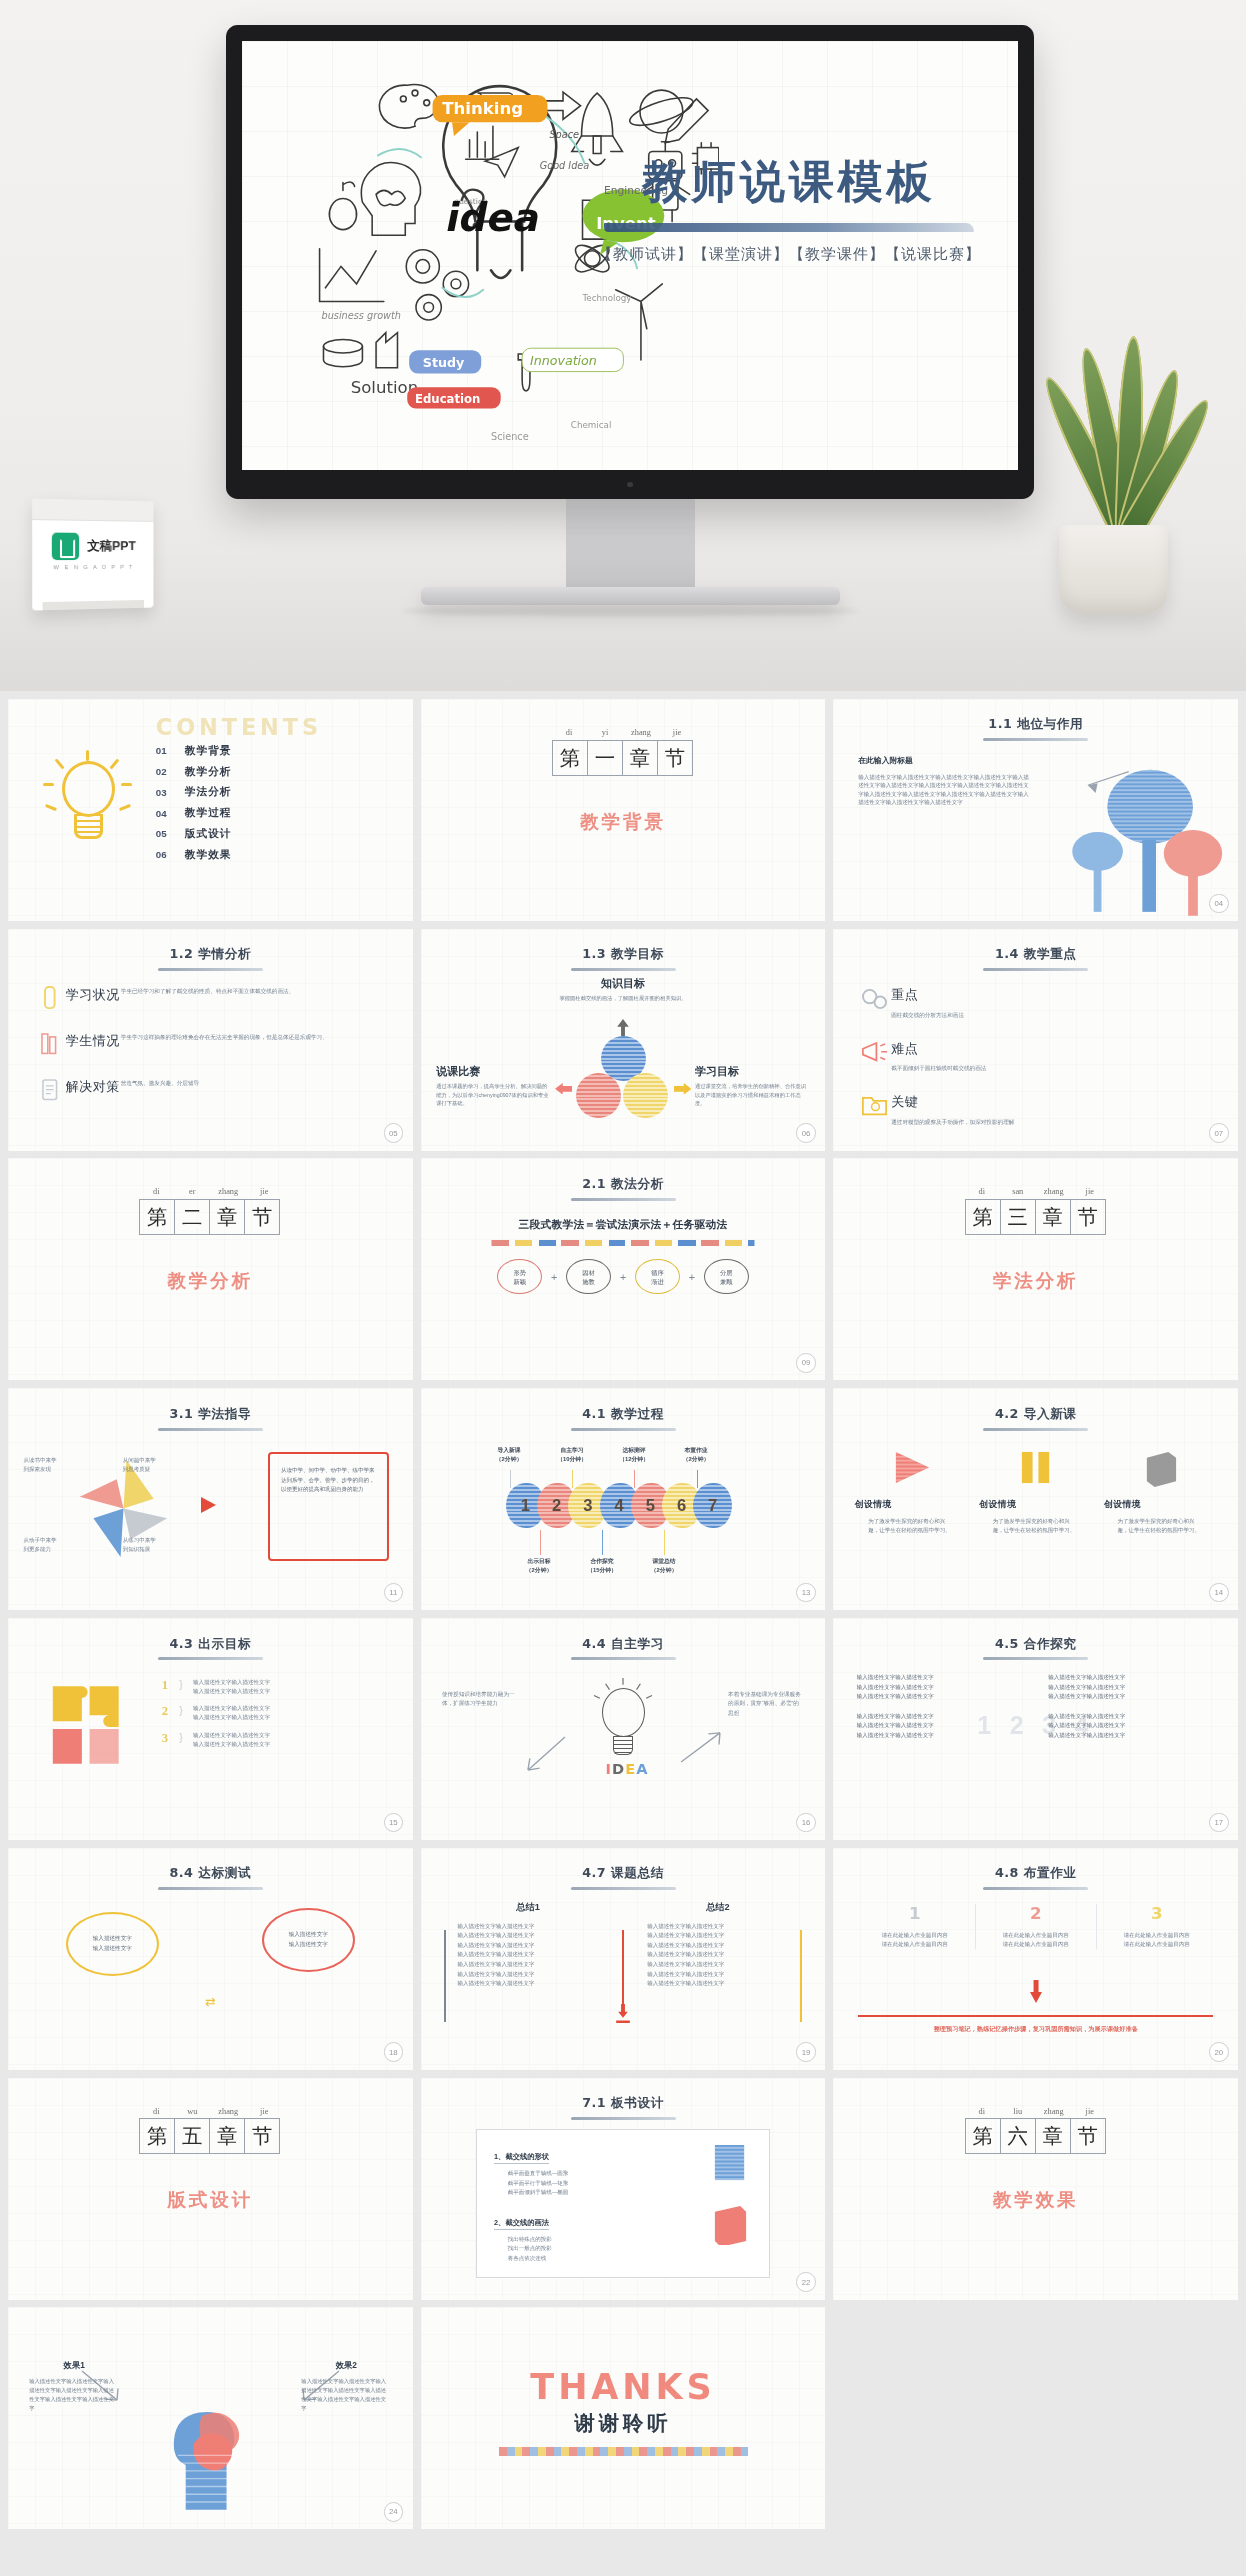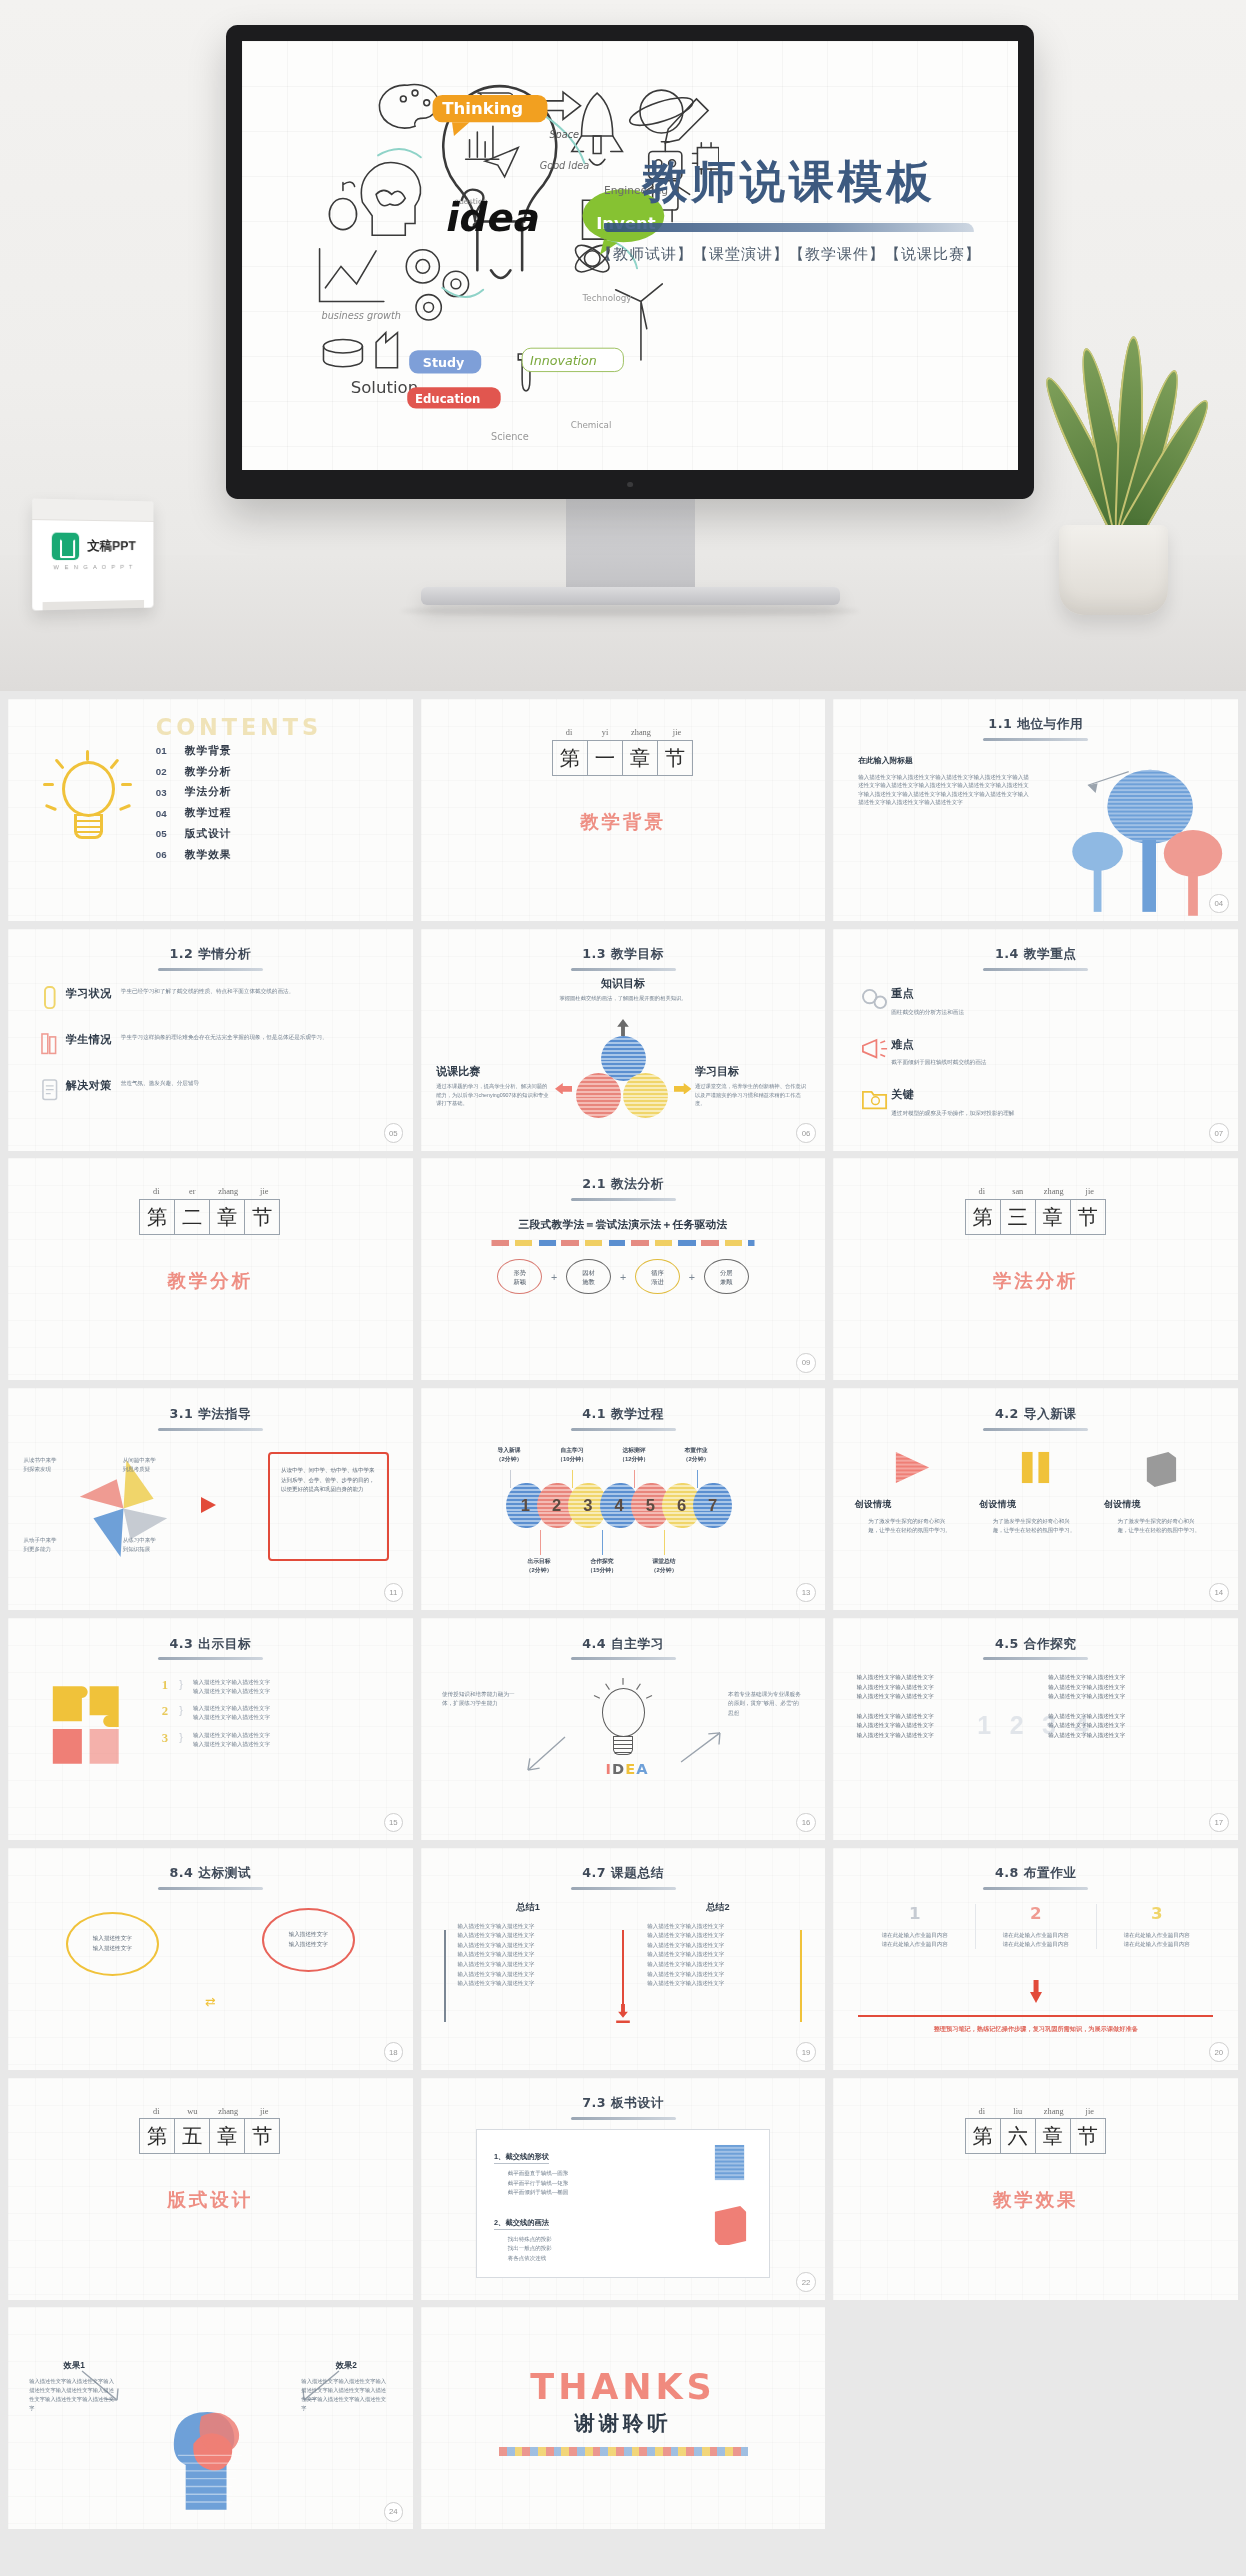--- a/index.html
+++ b/index.html
@@ -210,21 +210,21 @@
   .s11-body{position:absolute;left:25px;top:56px;width:171px;}
   .s11-sub{font-size:7.8px;font-weight:700;color:#2f3b49;margin-bottom:6.8px;}
   .hatch-blue{background:repeating-linear-gradient(0deg,#5b8fd0 0 1.9px,#a9c6e8 1.9px 3.9px);}
   .hatch-red{background:repeating-linear-gradient(0deg,#e8857c 0 1.9px,#f4bbb4 1.9px 3.9px);}
   .hatch-yellow{background:repeating-linear-gradient(0deg,#f0d56a 0 1.9px,#f8ecb8 1.9px 3.9px);}
 
   
   .rowlist{position:absolute;left:25px;top:55px;right:21.4px;}
   .rl-item{display:flex;align-items:flex-start;margin-bottom:16.6px;}
   .rl-ico{width:33px;height:29px;flex:0 0 33px;display:flex;align-items:center;justify-content:center;}
-  .rl-name{width:55px;flex:0 0 55px;font-size:11px;font-weight:700;color:#2f3b49;padding-top:2.9px;letter-spacing:0.5px;}
+  .rl-name{width:55px;flex:0 0 55px;font-size:13px;font-weight:400;color:#2f3b49;padding-top:2.9px;letter-spacing:0.5px;}
   .rl-desc{flex:1;font-size:5.6px;line-height:1.6;color:#6f7d8c;padding-top:3.9px;}
   .rl-stack{display:block;}
   .rl-stack .rl-name{width:auto;margin-bottom:2.9px;}
 
   
   .tri-wrap{position:absolute;left:0;right:0;top:47px;height:166px;}
   .tri-c{position:absolute;width:45px;height:45px;border-radius:50%;}
   .tri-txt{position:absolute;width:115px;}
   .tri-h{font-size:11px;font-weight:700;color:#2f3b49;margin-bottom:3.9px;}
   .tri-p{font-size:5.3px;line-height:1.6;color:#6f7d8c;}
@@ -1059,21 +1059,21 @@
         <div class="zi">第</div>
         <div class="zi">五</div>
         <div class="zi">章</div>
         <div class="zi">节</div>
       </div>
       <div class="chap-name">版式设计</div>
     </div>
   </div>
 
   <div class="slide">
-    <div class="s-head"><span class="s-title">7.3 板书设计</span><div class="s-title-rule"></div></div>
+    <div class="s-head"><span class="s-title">7.1 板书设计</span><div class="s-title-rule"></div></div>
     <div class="board">
       <div>
         <div class="bd-h">1、截交线的形状</div>
         <div class="bd-p" style="white-space:pre-line">截平面垂直于轴线—圆形
 截平面平行于轴线—矩形
 截平面倾斜于轴线—椭圆</div>
       </div>
       <div style="margin-top:13px">
         <div class="bd-h">2、截交线的画法</div>
         <div class="bd-p" style="white-space:pre-line">找出特殊点的投影

